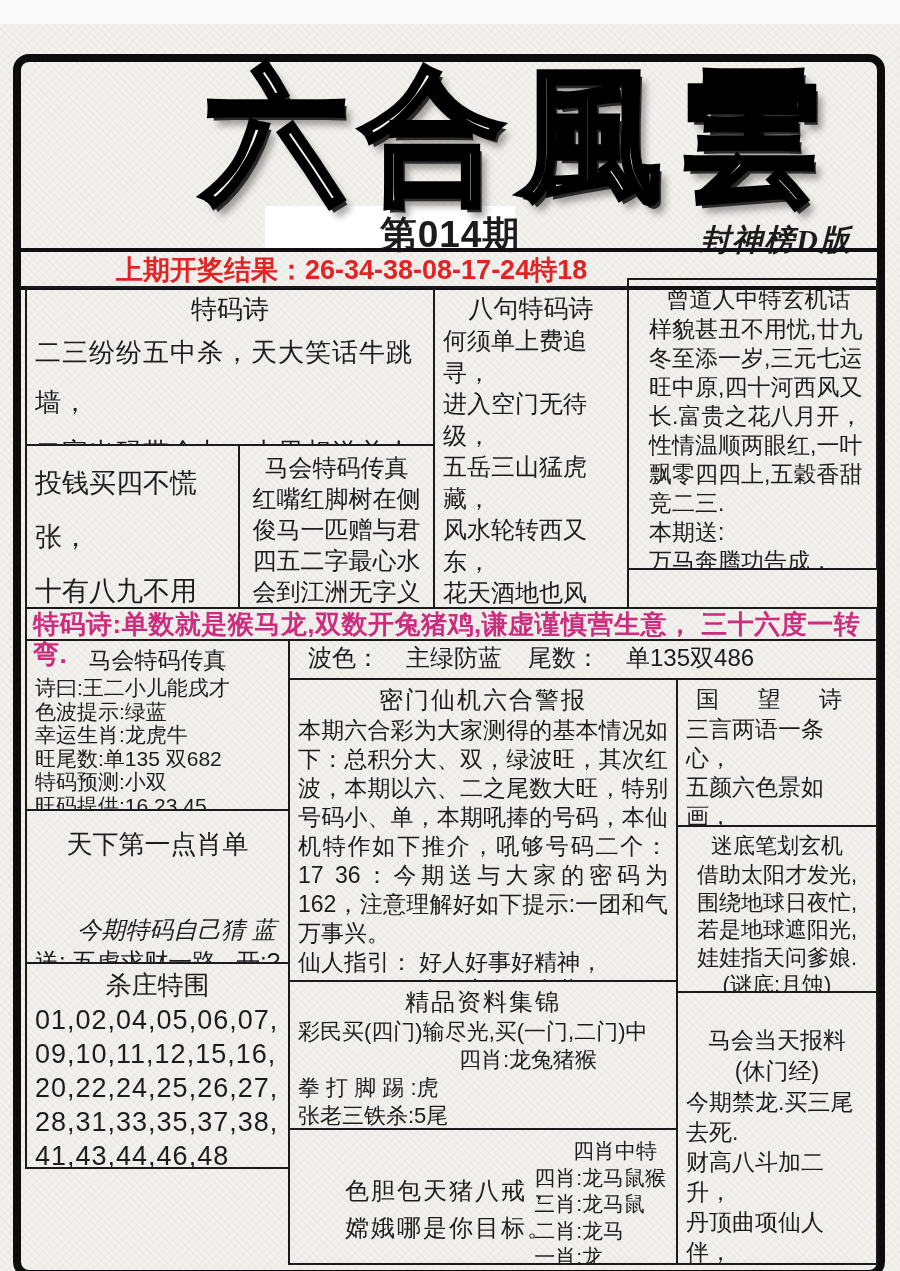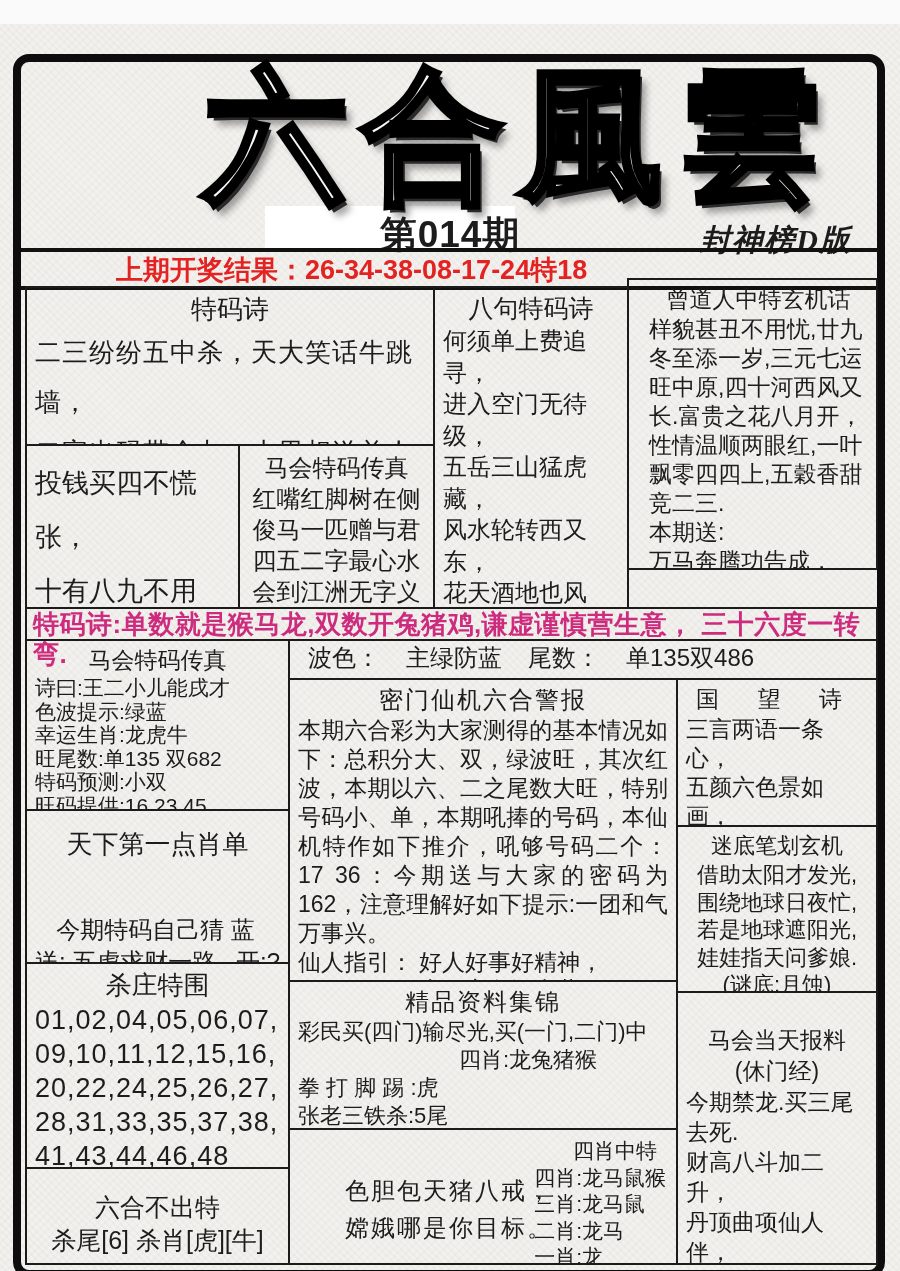--- a/index.html
+++ b/index.html
@@ -153,37 +153,33 @@
     <div class="ttl">马会特码传真</div>
     <div class="body pre">诗曰:王二小儿能戌才
 色波提示:绿蓝
 幸运生肖:龙虎牛
 旺尾数:单135 双682
 特码预测:小双
 旺码提供:16 23 45</div>
   </div>
   <div id="l-dianxiao" class="abs cell">
     <div class="ttl">天下第一点肖单</div>
-    <div style="text-align:center;padding:52px 4px 0 0;">今期特码自己猜 蓝</div>
+    <div style="text-align:right;padding:52px 4px 0 0;font-style:italic;">今期特码自己猜 蓝</div>
     <div style="display:flex;justify-content:space-between;">
       <span>送: 五虎求财一路发</span>
       <span>开:?</span>
     </div>
   </div>
   <div id="l-shazhuang" class="abs cell">
     <div class="ttl">杀庄特围</div>
     <div class="body pre">01,02,04,05,06,07,
 09,10,11,12,15,16,
 20,22,24,25,26,27,
 28,31,33,35,37,38,
 41,43,44,46,48</div>
-  </div>
-  <div id="l-buchute" class="abs cell">
-    <div class="ttl">六合不出特</div>
-    <div>杀尾[6] 杀肖[虎][牛]</div>
   </div>
 
   <div id="m-bose" class="abs">
     <span>波色：</span>
     <span>主绿防蓝</span>
     <span>尾数：</span>
     <span>单135双486</span>
   </div>
   <div id="m-mimen" class="abs cell">
     <div class="ttl">密门仙机六合警报</div>

